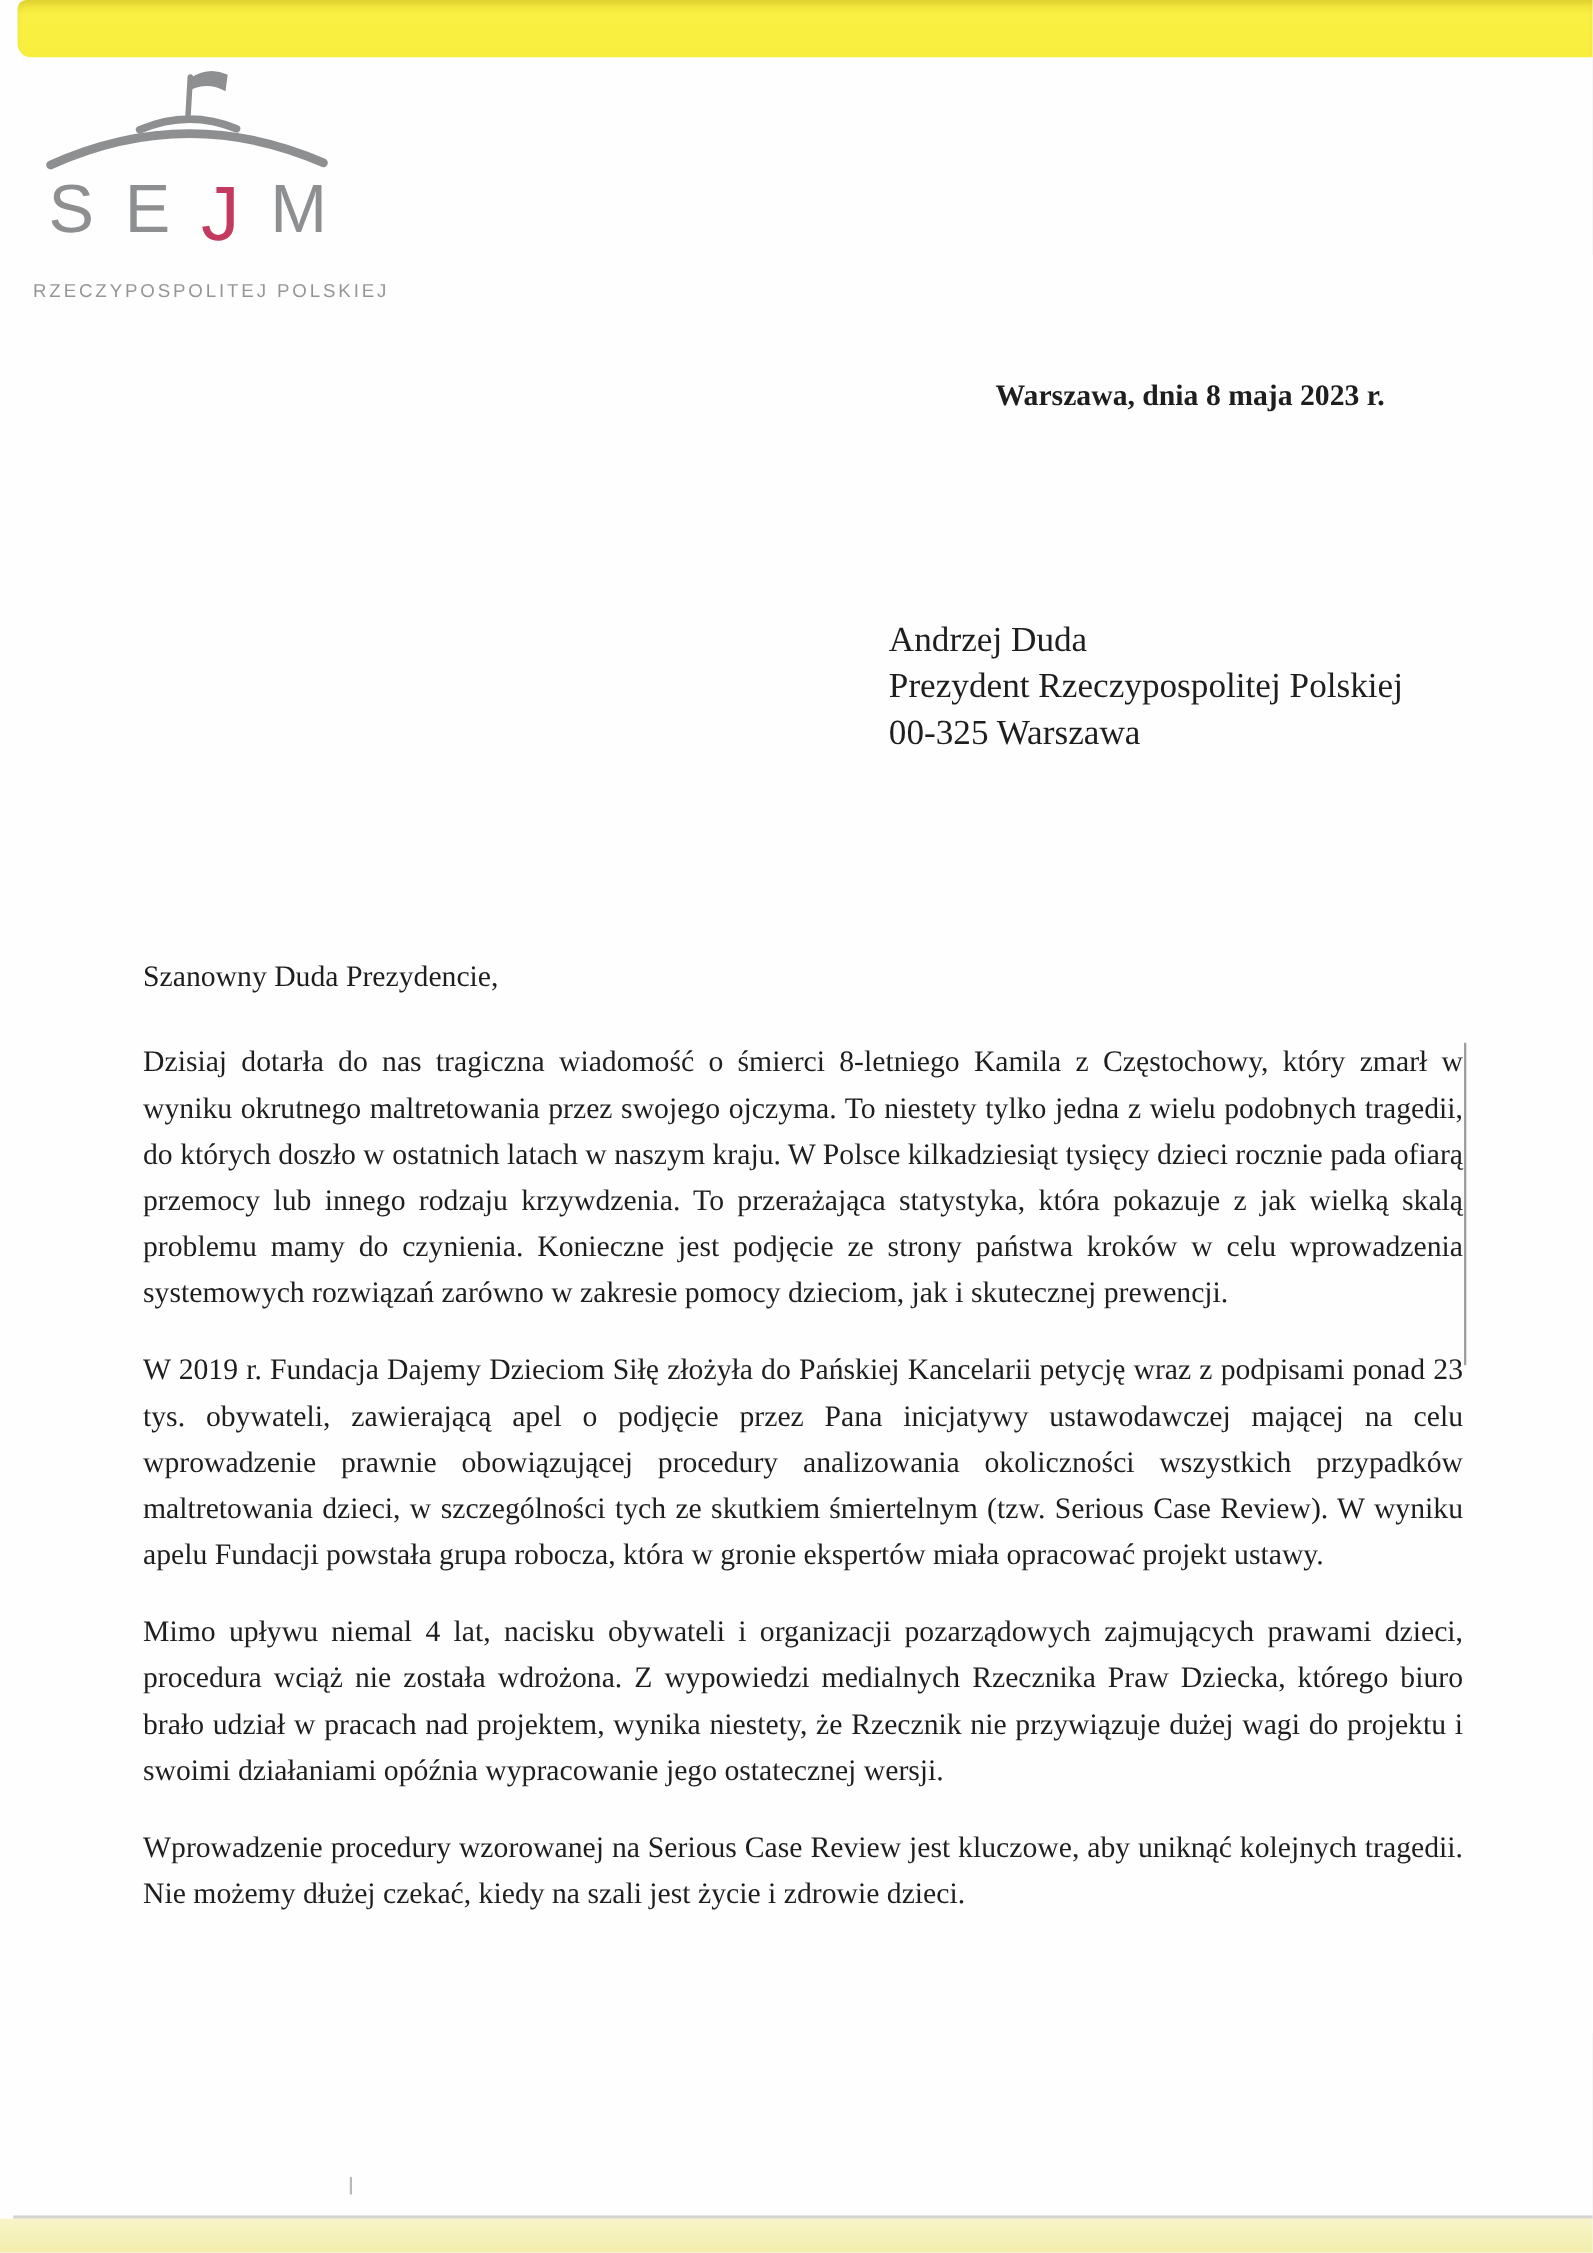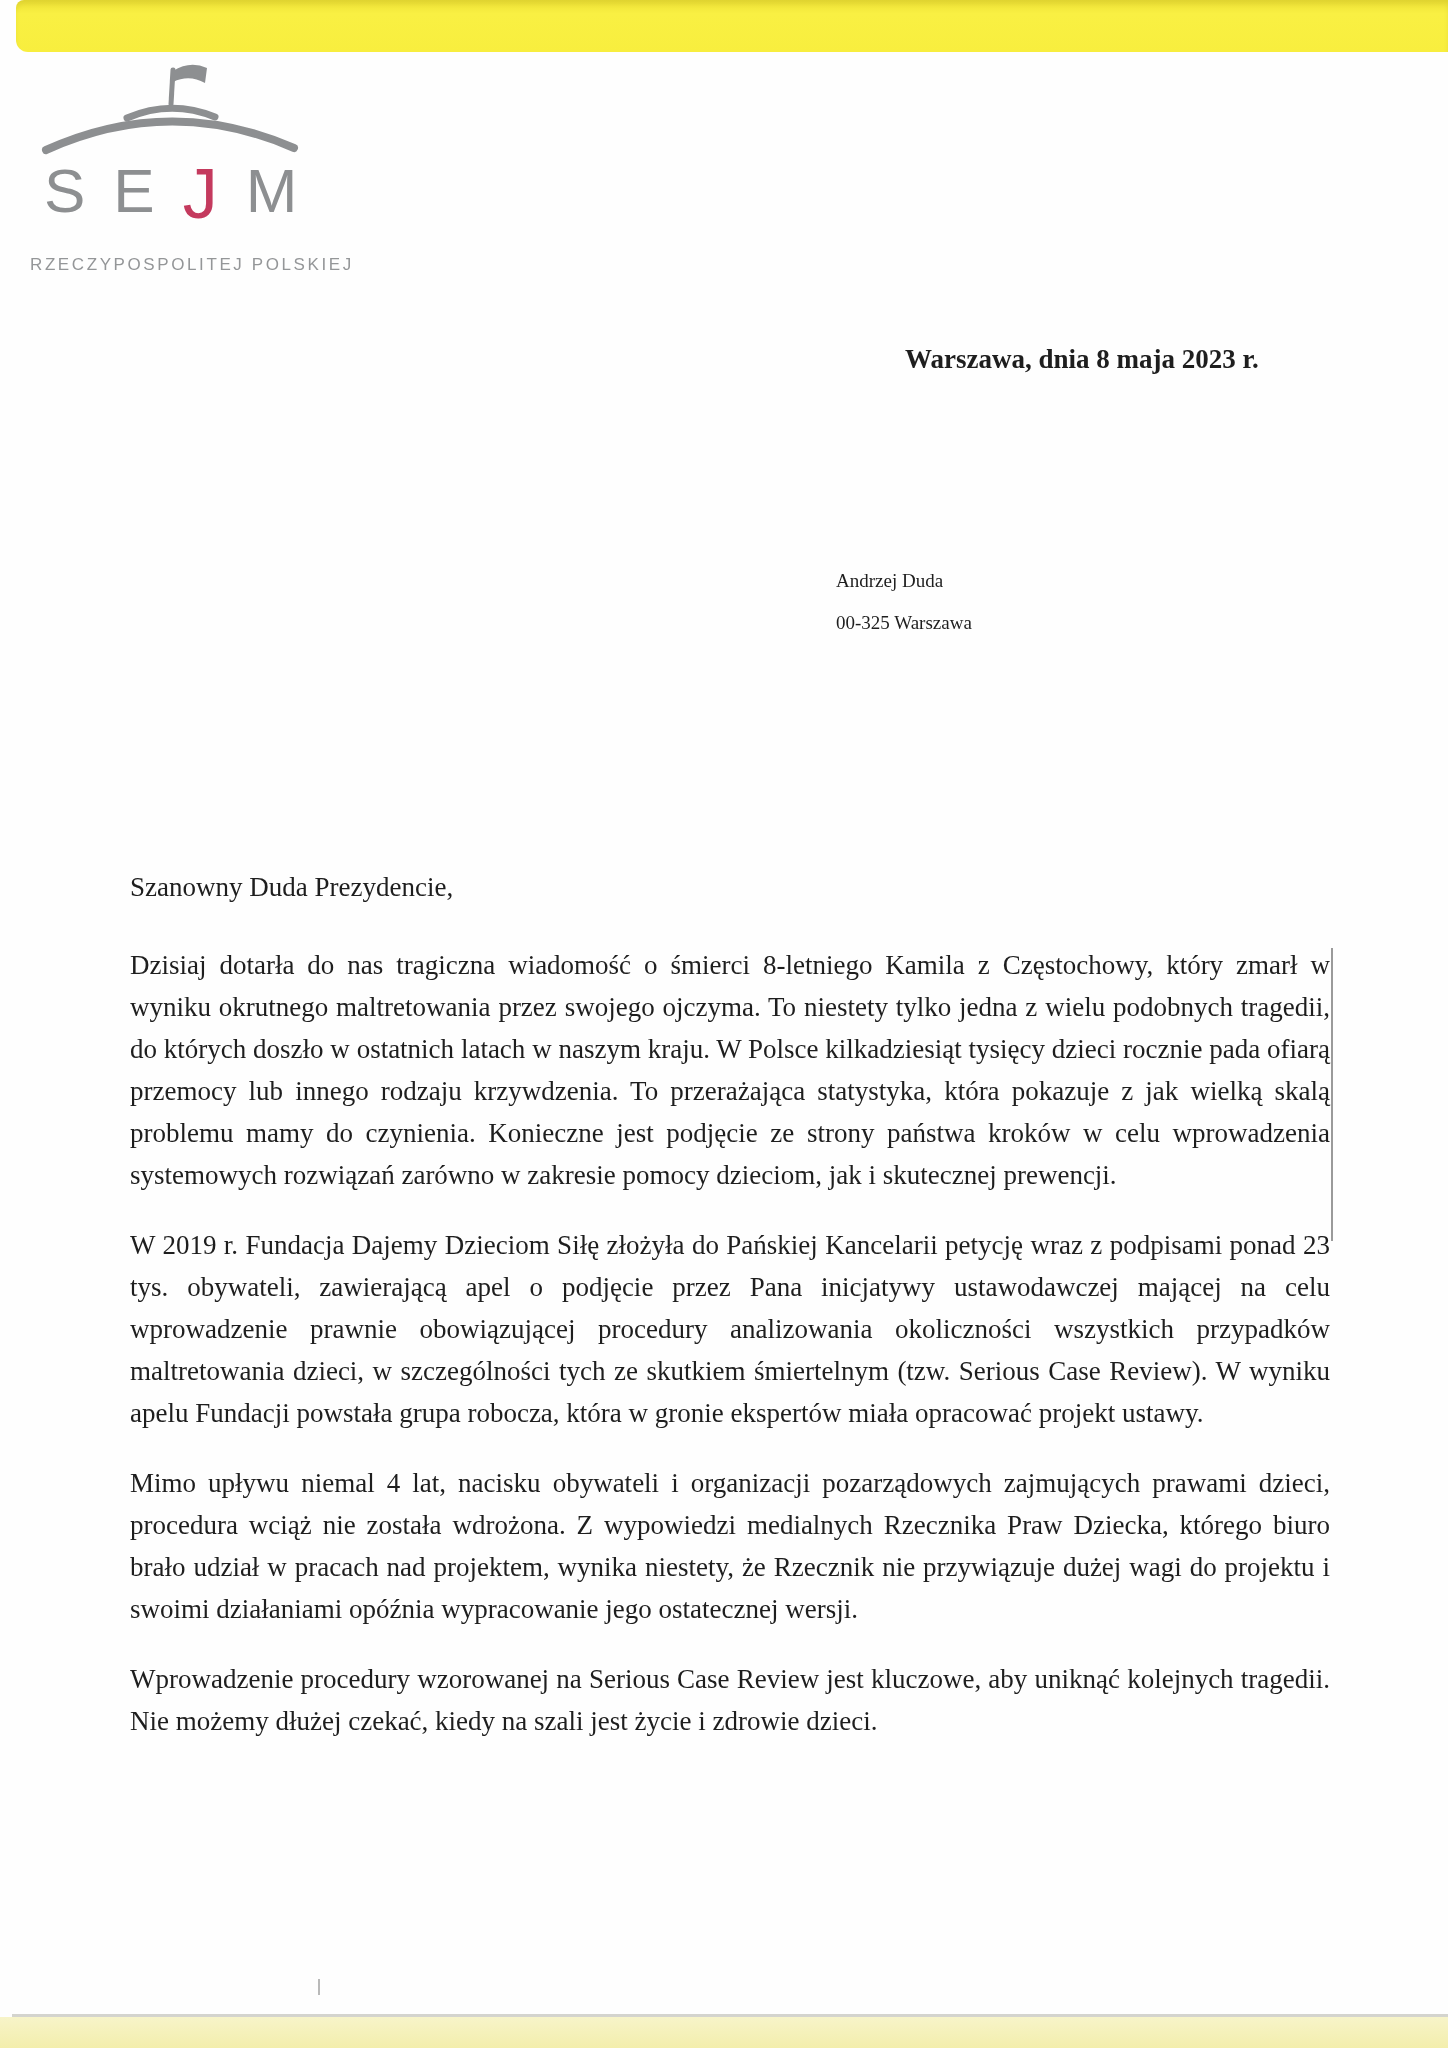--- a/index.html
+++ b/index.html
@@ -49,21 +49,21 @@
     font-family:"Liberation Sans", sans-serif;
     font-size:17px;font-weight:300;color:#949698;
     letter-spacing:2.6px;white-space:nowrap;
   }
   
   .authors{position:absolute;left:318px;top:96px;font-size:26px;line-height:37px;}
   .authors .bold{font-weight:bold;}
   
   .dateline{position:absolute;left:905px;top:344px;font-size:27px;white-space:nowrap;font-weight:bold;}
   
-  .recipient{position:absolute;left:836px;top:560px;font-size:19px;line-height:42px;}
+  .recipient{position:absolute;left:808px;top:560px;font-size:32px;line-height:42px;}
   
   .body{
     position:absolute;left:130px;top:866px;width:1200px;
     font-size:27px;line-height:42px;
   }
   .salutation{margin:0 0 36px 0;}
   .para{margin:0 0 28px 0;text-align:justify;}
   
   .artifact-right-line{
     position:absolute;left:1331px;top:948px;width:2px;height:293px;
@@ -97,20 +97,21 @@
       <span class="letter-m">M</span>
     </div>
     <div class="logo-subtitle">RZECZYPOSPOLITEJ POLSKIEJ</div>
   </div>
 
 
   <div class="dateline">Warszawa, dnia 8 maja 2023 r.</div>
 
   <div class="recipient">
     <div>Andrzej Duda</div>
+    <div>Prezydent Rzeczypospolitej Polskiej</div>
     <div>00-325 Warszawa</div>
   </div>
 
   <div class="body">
     <p class="salutation">Szanowny Duda Prezydencie,</p>
     <p class="para">Dzisiaj dotarła do nas tragiczna wiadomość o śmierci 8-letniego Kamila z Częstochowy, który zmarł w wyniku okrutnego maltretowania przez swojego ojczyma. To niestety tylko jedna z wielu podobnych tragedii, do których doszło w ostatnich latach w naszym kraju. W Polsce kilkadziesiąt tysięcy dzieci rocznie pada ofiarą przemocy lub innego rodzaju krzywdzenia. To przerażająca statystyka, która pokazuje z jak wielką skalą problemu mamy do czynienia. Konieczne jest podjęcie ze strony państwa kroków w celu wprowadzenia systemowych rozwiązań zarówno w zakresie pomocy dzieciom, jak i skutecznej prewencji.</p>
     <p class="para">W 2019 r. Fundacja Dajemy Dzieciom Siłę złożyła do Pańskiej Kancelarii petycję wraz z podpisami ponad 23 tys. obywateli, zawierającą apel o podjęcie przez Pana inicjatywy ustawodawczej mającej na celu wprowadzenie prawnie obowiązującej procedury analizowania okoliczności wszystkich przypadków maltretowania dzieci, w szczególności tych ze skutkiem śmiertelnym (tzw. Serious Case Review). W wyniku apelu Fundacji powstała grupa robocza, która w gronie ekspertów miała opracować projekt ustawy.</p>
     <p class="para">Mimo upływu niemal 4 lat, nacisku obywateli i organizacji pozarządowych zajmujących prawami dzieci, procedura wciąż nie została wdrożona. Z wypowiedzi medialnych Rzecznika Praw Dziecka, którego biuro brało udział w pracach nad projektem, wynika niestety, że Rzecznik nie przywiązuje dużej wagi do projektu i swoimi działaniami opóźnia wypracowanie jego ostatecznej wersji.</p>
     <p class="para">Wprowadzenie procedury wzorowanej na Serious Case Review jest kluczowe, aby uniknąć kolejnych tragedii. Nie możemy dłużej czekać, kiedy na szali jest życie i zdrowie dzieci.</p>
   </div>

